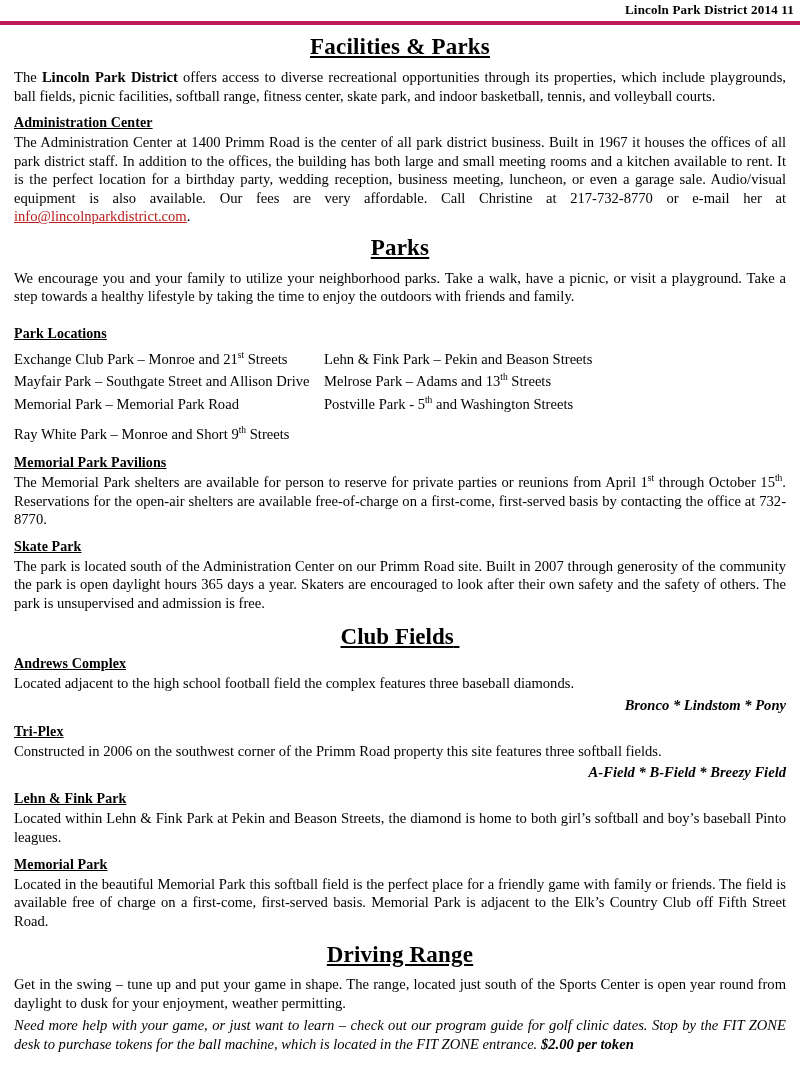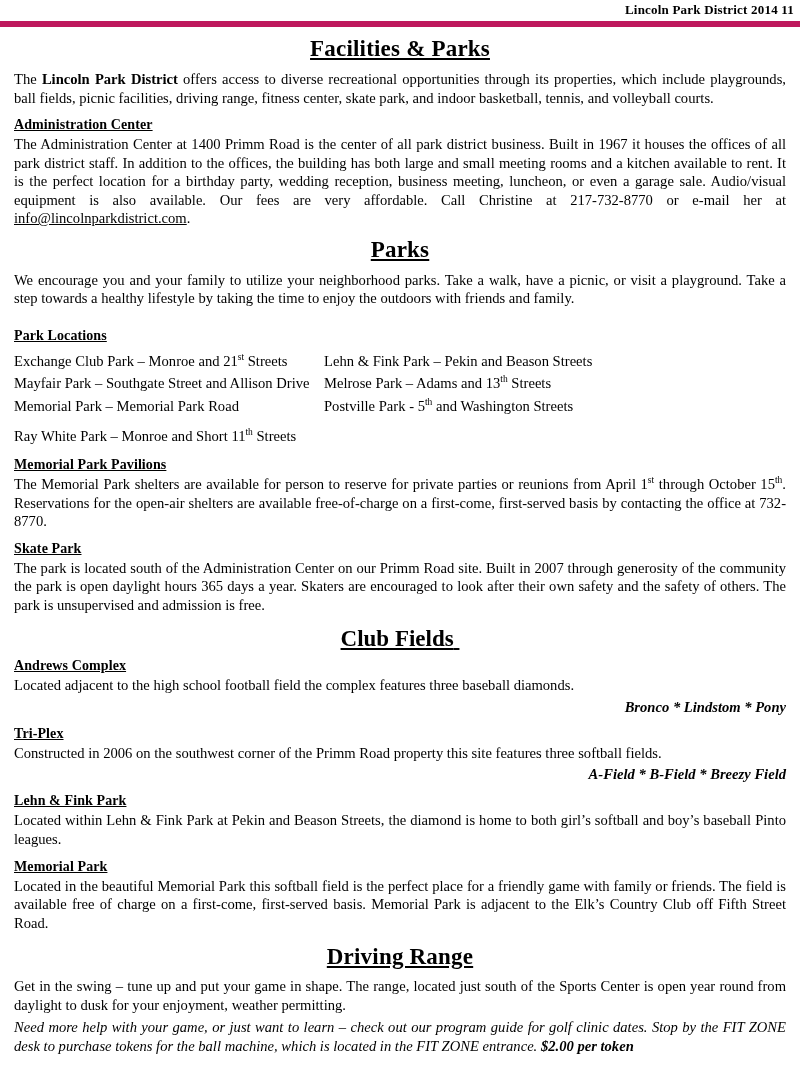--- a/index.html
+++ b/index.html
@@ -17,21 +17,21 @@
     position: relative;
     background: #ffffff;
     box-sizing: border-box;
     overflow: hidden;
   }
   .header-bar {
     text-align: right;
     font-weight: bold;
     font-size: 13px;
     padding: 2px 6px 3px 0;
-    border-bottom: 6px solid #be185d;
+    border-bottom: 4px solid #be185d;
     letter-spacing: 0.2px;
     font-family: Liberation Serif, serif;
   }
   .content {
     padding: 0 14px 0 14px;
     box-sizing: border-box;
   }
   h1.section-title {
     text-align: center;
     font-size: 23px;
@@ -56,21 +56,21 @@
     line-height: 1.27;
     margin: 2px 0 4px 0;
     text-align: justify;
   }
   p.body-text.nojust {
     text-align: left;
   }
   .bold { font-weight: bold; }
   .link {
     text-decoration: underline;
-    color: #000000;
+    color: #b91c1c;
   }
   sup {
     font-size: 9.5px;
     vertical-align: super;
     line-height: 0;
   }
   .locations {
     margin: 6px 0 2px 0;
     font-size: 14.6px;
   }
@@ -103,21 +103,21 @@
 <body>
 
 <div class="page">
 
   <div class="header-bar">Lincoln Park District 2014  11</div>
 
   <div class="content">
 
     <h1 class="section-title">Facilities &amp; Parks</h1>
 
-    <p class="body-text"><span>The </span><span class="bold">Lincoln Park District</span><span> offers access to diverse recreational opportunities through its properties, which include playgrounds, ball fields, picnic facilities, driving range, fitness center, skate park, and indoor basketball, tennis, and volleyball courts.</span></p>
+    <p class="body-text"><span>The </span><span class="bold">Lincoln Park District</span><span> offers access to diverse recreational opportunities through its properties, which include playgrounds, ball fields, picnic facilities, softball range, fitness center, skate park, and indoor basketball, tennis, and volleyball courts.</span></p>
 
     <h2 class="sub-title">Administration Center</h2>
     <p class="body-text"><span>The Administration Center at 1400 Primm Road is the center of all park district business. Built in 1967 it houses the offices of all park district staff. In addition to the offices, the building has both large and small meeting rooms and a kitchen available to rent. It is the perfect location for a birthday party, wedding reception, business meeting, luncheon, or even a garage sale. Audio/visual equipment is also available. Our fees are very affordable. Call Christine at 217-732-8770 or e-mail her at </span><a class="link" href="#">info@lincolnparkdistrict.com</a><span>.</span></p>
 
     <h1 class="section-title">Parks</h1>
 
     <p class="body-text">We encourage you and your family to utilize your neighborhood parks. Take a walk, have a picnic, or visit a playground. Take a step towards a healthy lifestyle by taking the time to enjoy the outdoors with friends and family.</p>
 
     <div class="spacer-sm"></div>
 
@@ -129,21 +129,21 @@
         <div class="loc-col-b"><span>Lehn &amp; Fink Park – Pekin and Beason Streets</span><sup></sup><span></span></div>
       </div>
       <div class="loc-row">
         <div class="loc-col-a"><span>Mayfair Park – Southgate Street and Allison Drive</span><sup></sup><span></span></div>
         <div class="loc-col-b"><span>Melrose Park – Adams and 13</span><sup>th</sup><span> Streets</span></div>
       </div>
       <div class="loc-row">
         <div class="loc-col-a"><span>Memorial Park – Memorial Park Road</span><sup></sup><span></span></div>
         <div class="loc-col-b"><span>Postville Park - 5</span><sup>th</sup><span> and Washington Streets</span></div>
       </div>
-      <div class="loc-single"><span>Ray White Park – Monroe and Short 11</span><sup>th</sup><span> Streets</span></div>
+      <div class="loc-single"><span>Ray White Park – Monroe and Short 9</span><sup>th</sup><span> Streets</span></div>
     </div>
 
     <h2 class="sub-title">Memorial Park Pavilions</h2>
     <p class="body-text"><span>The Memorial Park shelters are available for person to reserve for private parties or reunions from April 1</span><sup>st</sup><span> through October 15</span><sup>th</sup><span>. Reservations for the open-air shelters are available free-of-charge on a first-come, first-served basis by contacting the office at 732-8770.</span></p>
 
     <h2 class="sub-title">Skate Park</h2>
     <p class="body-text">The park is located south of the Administration Center on our Primm Road site. Built in 2007 through generosity of the community the park is open daylight hours 365 days a year. Skaters are encouraged to look after their own safety and the safety of others. The park is unsupervised and admission is free.</p>
 
     <div class="ball-title"><span>Club Fields</span><span>&nbsp;</span></div>
 

